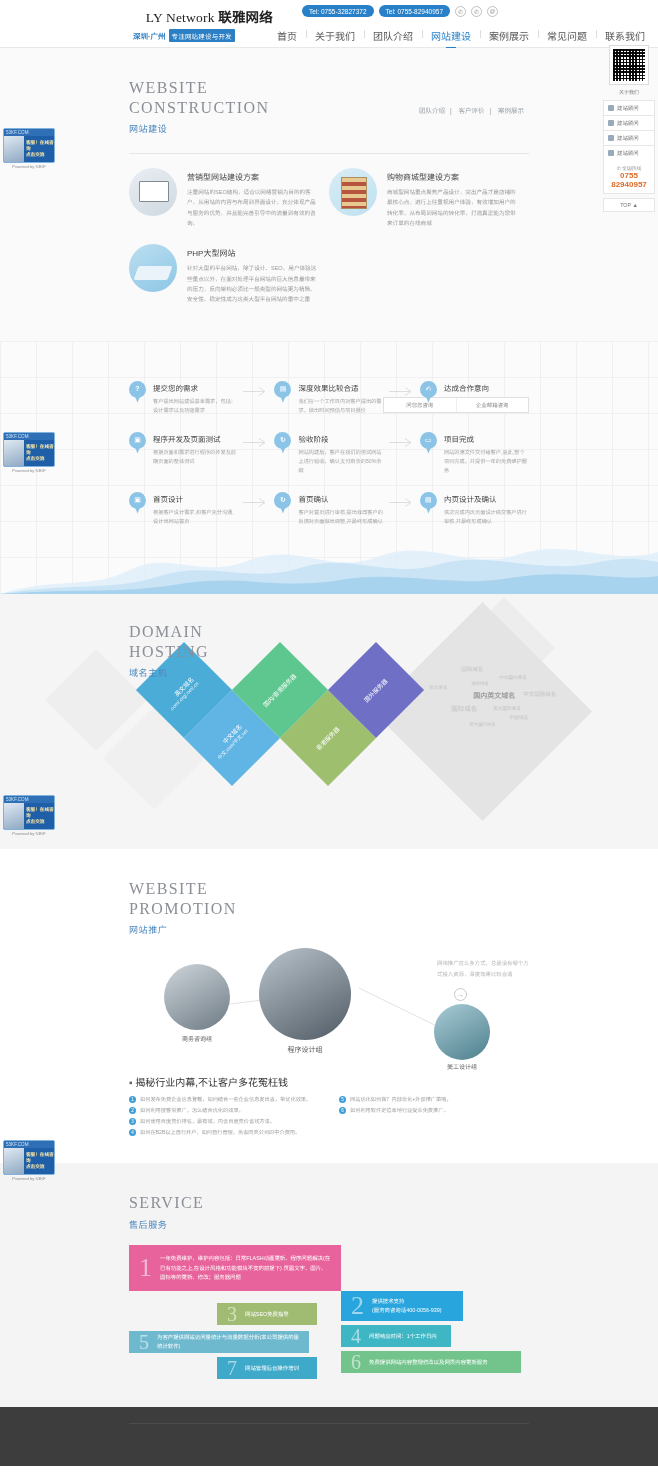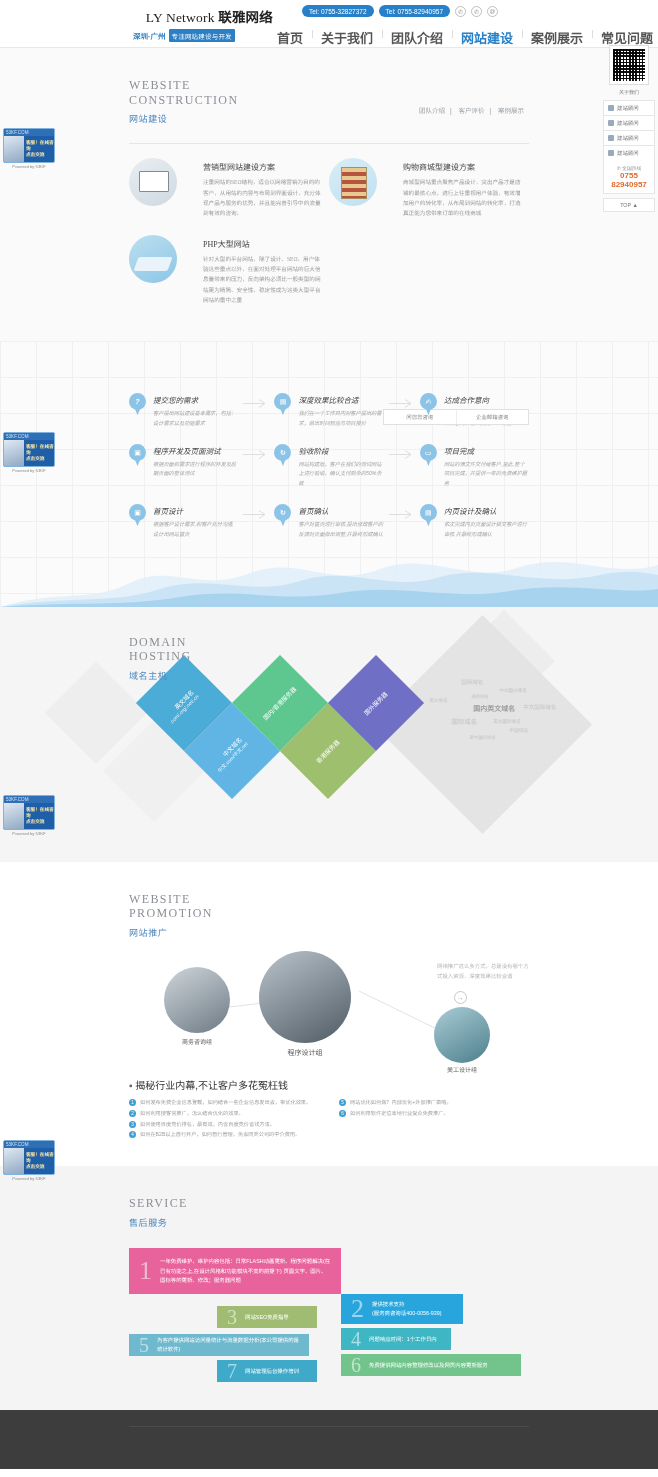--- a/index.html
+++ b/index.html
@@ -31,44 +31,44 @@
   .tel-pill {
     background:#2780c8; color:#fff; font-size:6.5px; border-radius:7px;
     padding:2.5px 7px; white-space:nowrap;
   }
   .soc {
     width:11px; height:11px; border-radius:50%; border:1px solid #bfbfbf;
     display:flex; align-items:center; justify-content:center; font-size:6px; color:#999;
   }
   .nav { position:absolute; left:268px; top:28px; display:flex; align-items:center; }
   .nav a {
-    font-size:13px; color:#555; text-decoration:none; padding:0 9px;
-    position:relative; white-space:nowrap;font-weight:bold;
+    font-size:10px; color:#555; text-decoration:none; padding:0 9px;
+    position:relative; white-space:nowrap;
   }
   .nav a + a::before {
     content:""; position:absolute; left:0; top:2px; height:8px; width:1px; background:#ddd;
   }
   .nav a.active { color:#2780c8; }
   .nav a.active::after {
     content:""; position:absolute; left:50%; margin-left:-5px; bottom:-6px;
     width:10px; height:2px; background:#2780c8;
   }
 
   
-  .sec-title { font-family:"Liberation Serif","DejaVu Serif",serif; font-size:12px; color:#8b8f96; letter-spacing:1.4px; line-height:1.22; }
+  .sec-title { font-family:"Liberation Serif","DejaVu Serif",serif; font-size:16px; color:#8b8f96; letter-spacing:1.4px; line-height:1.22; }
   .sec-sub { font-size:9px; color:#4a87bd; margin-top:5px; letter-spacing:.6px; }
 
   
   .s1 { background:#fafafa; padding:30px 0 20px; position:relative; }
   .s1-inner { width:400px; margin:0 auto; position:relative; }
   .s1-links { position:absolute; right:0; top:27px; font-size:6.5px; color:#9aa0a6; }
   .s1-links span { padding:0 5px; }
   .s1-rule { border-bottom:1px solid #e6e6e6; margin:18px 0 14px; }
   .cards { display:flex; flex-wrap:wrap; }
-  .card { width:50%; display:flex; gap:26px; margin-bottom:16px; padding-right:8px;font-family:Liberation Serif, serif; }
+  .card { width:50%; display:flex; gap:10px; margin-bottom:16px; padding-right:8px; }
   .card-ico {
     width:48px; height:48px; border-radius:50%; flex:0 0 48px;
     background:#dfe7ee; position:relative; overflow:hidden;
   }
   .card-body { flex:1; padding-top:3px; }
   .card-h { font-size:8px; color:#444; margin-bottom:5px; }
   .card-p { font-size:5.6px; line-height:1.85; color:#9b9b9b; }
 
   .ico-a { background:linear-gradient(150deg,#e9eef2,#cfd9e1); }
   .ico-a::after{content:"";position:absolute;left:10px;top:13px;width:28px;height:19px;background:#fff;border:1.5px solid #7e8a94;border-radius:1px;}
@@ -79,21 +79,21 @@
   .ico-d { background:linear-gradient(150deg,#bcdff0,#8cc6e6); }
   .ico-d::after{content:"";position:absolute;left:7px;top:22px;width:34px;height:14px;background:#e9f3f9;transform:skewX(-20deg);border-radius:2px;}
 
   
   .s2 {
     background:#fbfbfb; padding:28px 0 0; position:relative; overflow:hidden;
     background-image:linear-gradient(#f0f0f0 1px,transparent 1px),linear-gradient(90deg,#f0f0f0 1px,transparent 1px);
     background-size:36px 36px;
   }
   .s2-inner { width:400px; margin:0 auto; position:relative; }
-  .proc-rows { margin-top:24px;font-style:italic; }
+  .proc-rows { margin-top:12px; }
   .proc-row { display:flex; align-items:flex-start; margin-bottom:16px; }
   .proc-item { width:150px; display:flex; gap:7px; }
   .pin {
     width:17px; height:22px; flex:0 0 17px; position:relative;
   }
   .pin-top {
     width:17px;height:17px;border-radius:50% 50% 50% 50%;background:#8cc4e8;
     position:absolute;top:0;left:0;
   }
   .pin::after{

